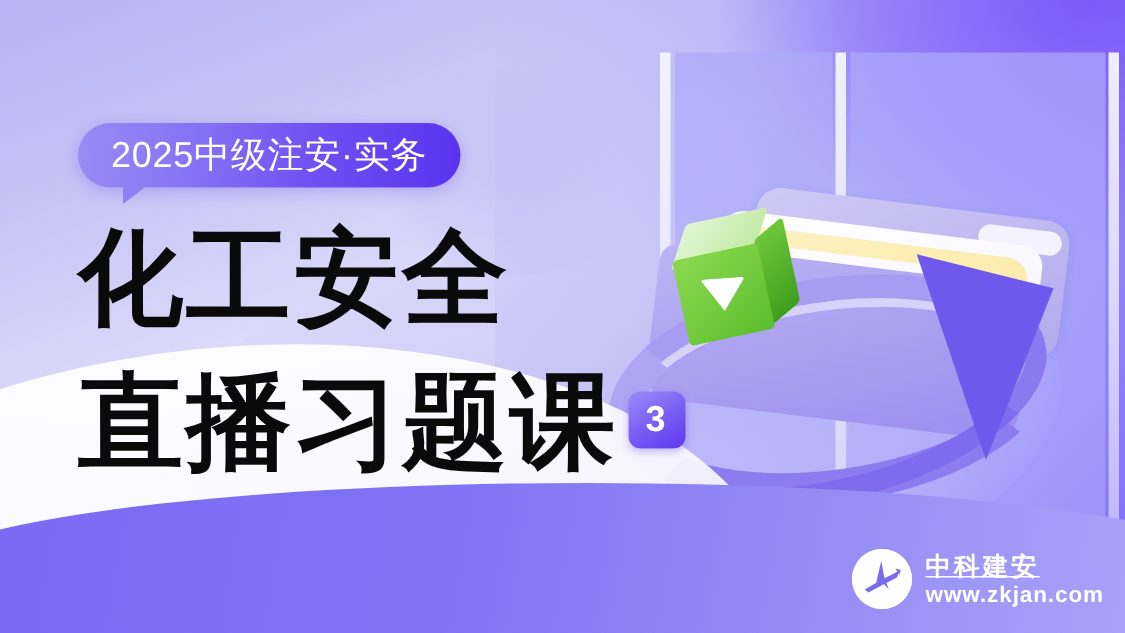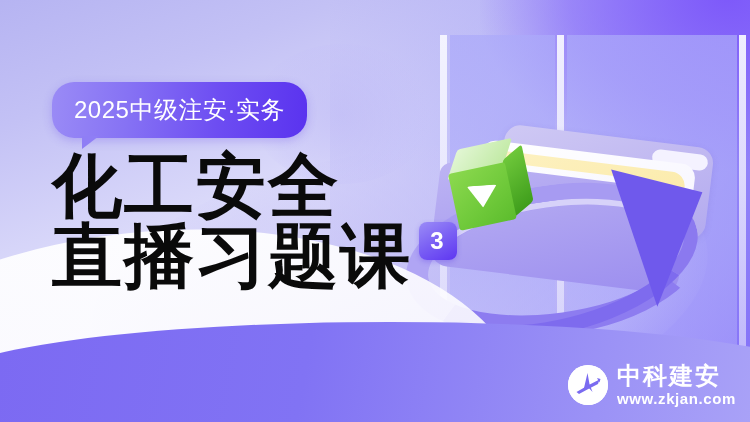--- a/index.html
+++ b/index.html
@@ -165,21 +165,21 @@
     border-right:15px solid transparent;
     border-top:22px solid #ffffff;
     border-radius:3px;
     transform:rotate(8deg);
   }
 
   
   .badge-wrap{position:absolute;left:52px;top:82px;}
   .badge{
     position:relative;
-    height:56px;padding:0 22px;
+    height:43px;padding:0 22px;
     display:flex;align-items:center;
     border-radius:22px;
     background:linear-gradient(95deg,#9a8bf6 0%,#8672f4 30%,#6d4df2 65%,#5a33ef 100%);
     box-shadow:0 3px 10px rgba(92,60,230,.25);
   }
   .badge-text{
     color:#ffffff;font-size:24px;letter-spacing:.5px;white-space:nowrap;line-height:1;
   }
   .badge-tail{
     position:absolute;left:30px;bottom:-11px;
@@ -193,21 +193,21 @@
   .title-block{position:absolute;left:52px;top:152px;}
   .title-line{
     position:relative;
     font-family:"Liberation Serif","DejaVu Serif",serif;
     font-weight:bold;
     color:#0a0a0a;
     line-height:1;
     white-space:nowrap;
   }
   .title-line.l1{font-size:70px;letter-spacing:2px;}
-  .title-line.l2{font-size:70px;letter-spacing:2px;display:flex;align-items:flex-start;}
+  .title-line.l2{font-size:70px;letter-spacing:2px;margin-top:26px;display:flex;align-items:center;}
   .hl{
     position:absolute;left:0;top:70px;width:150px;height:15px;
     background:#cdf56e;z-index:-1;
   }
   .num-badge{
     display:inline-flex;align-items:center;justify-content:center;
     width:38px;height:38px;margin-left:7px;margin-bottom:7px;
     border-radius:8px;
     background:linear-gradient(150deg,#9b8cf7 0%,#7a5ff4 50%,#5e36f1 100%);
     color:#ffffff;
@@ -222,21 +222,21 @@
     display:flex;align-items:center;gap:9px;
   }
   .logo-mark{
     width:40px;height:40px;border-radius:50%;
     background:#ffffff;
     display:flex;align-items:center;justify-content:center;
     flex:none;
   }
   .logo-text{display:flex;flex-direction:column;gap:3px;}
   .logo-cn{
-    color:#ffffff;font-size:24px;font-weight:bold;letter-spacing:2px;line-height:1;
+    color:#ffffff;font-size:17px;font-weight:bold;letter-spacing:2px;line-height:1;text-decoration:underline;
   }
   .logo-url{
     color:#ffffff;font-size:15px;letter-spacing:.6px;line-height:1;font-weight:bold;
   }
 </style>
 </head>
 <body>
 
 <div id="banner">
 

